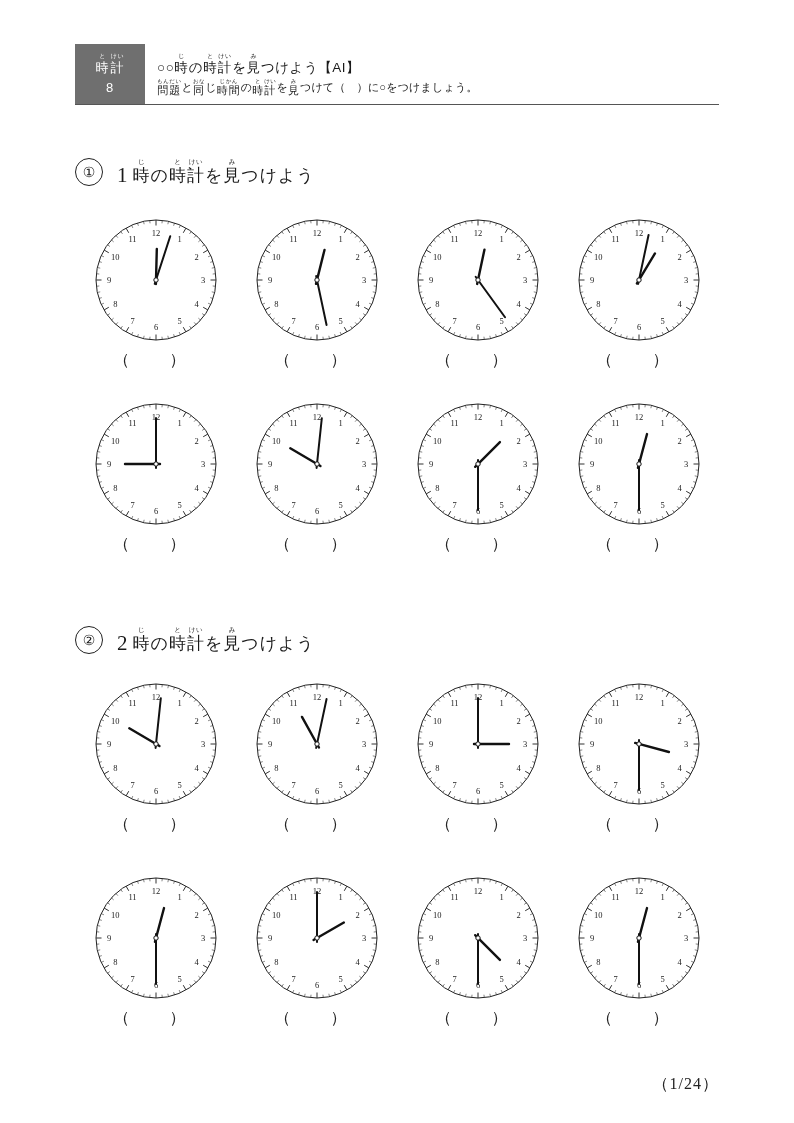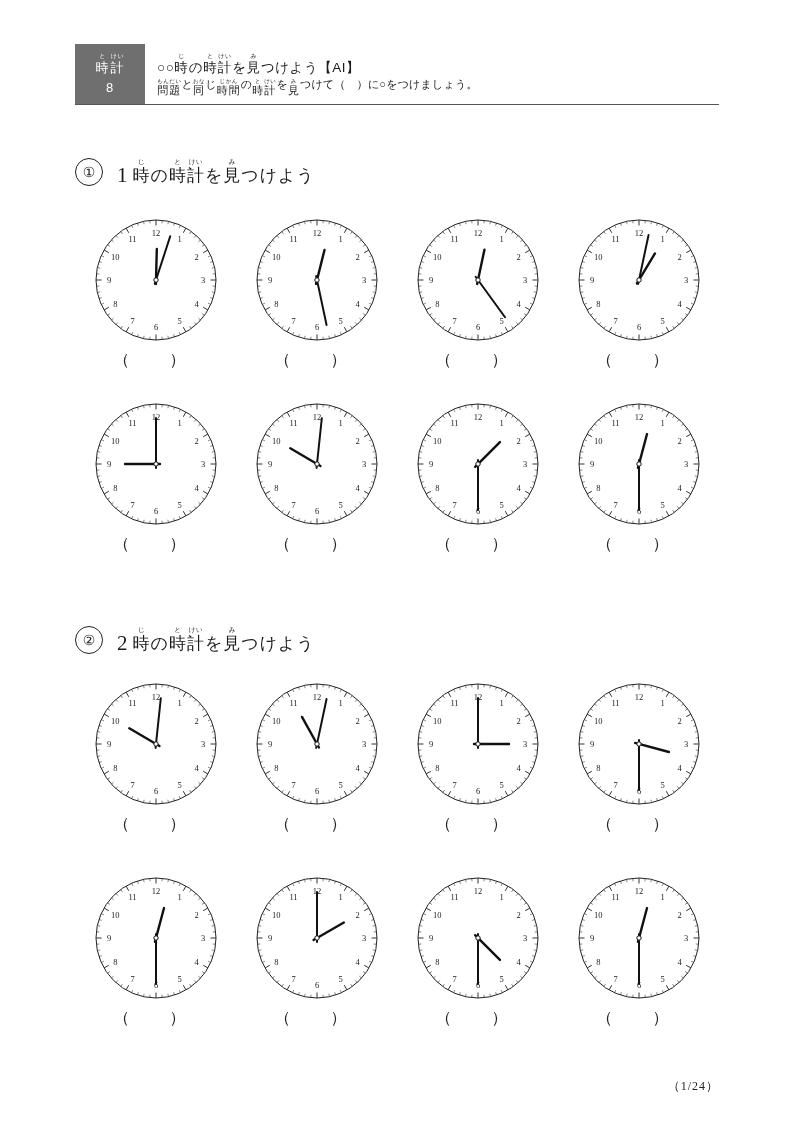--- a/index.html
+++ b/index.html
@@ -75,21 +75,21 @@
     display: flex;
     align-items: flex-end;
     font-size: 13.5px;
     letter-spacing: 0.5px;
     line-height: 1.1;
   }
   .title-line .rb { font-size: 13.5px; line-height: 15px; }
   .title-line .rt { font-size: 6px; line-height: 7px; }
   .sub-line {
     display: flex;
-    align-items: flex-start;
+    align-items: center;
     font-size: 11px;
     letter-spacing: 0.2px;
     line-height: 1.1;
   }
   .sub-line .rb { font-size: 11px; line-height: 13px; }
   .sub-line .rt { font-size: 5.5px; line-height: 6.5px; }
   .plain { display:inline-block; }
 
   
   .question-head {
@@ -145,21 +145,21 @@
     letter-spacing: 12px;
     font-family: "Liberation Serif", serif;
     color: #222;
   }
 
   
   #page-number {
     position: absolute;
     right: 75px;
     bottom: 28px;
-    font-size: 12px;
+    font-size: 16px;
     font-family: "Liberation Serif", serif;
     letter-spacing: 1px;
     color: #222;
   }
 </style>
 </head>
 <body>
 
 <div id="header">
   <div id="header-tag">

